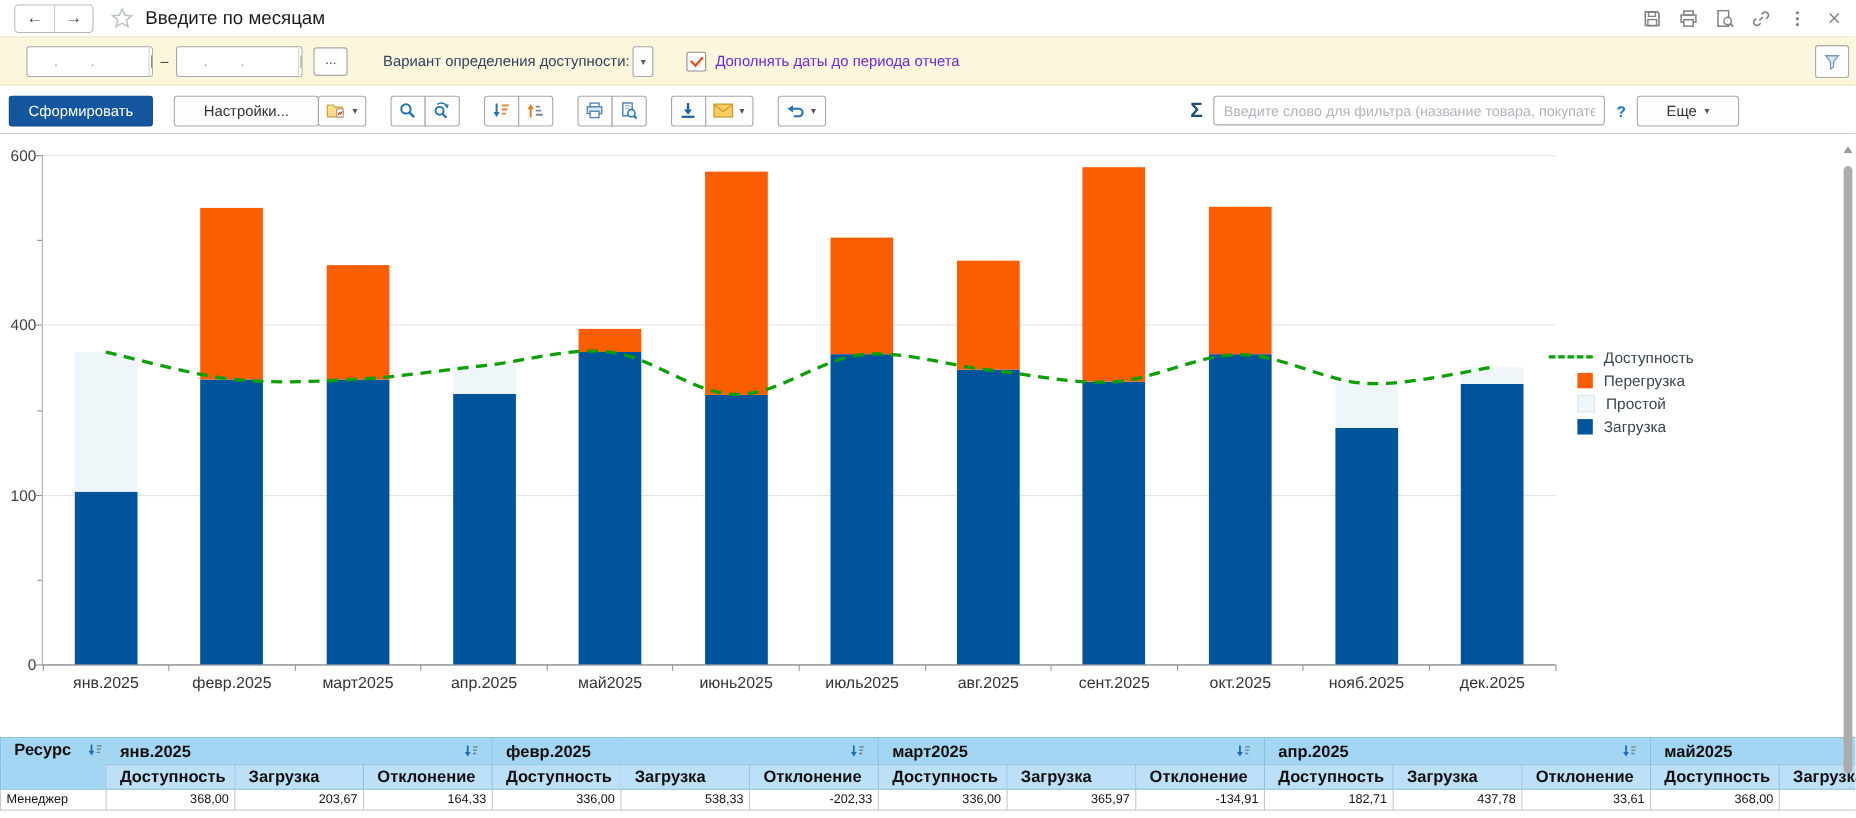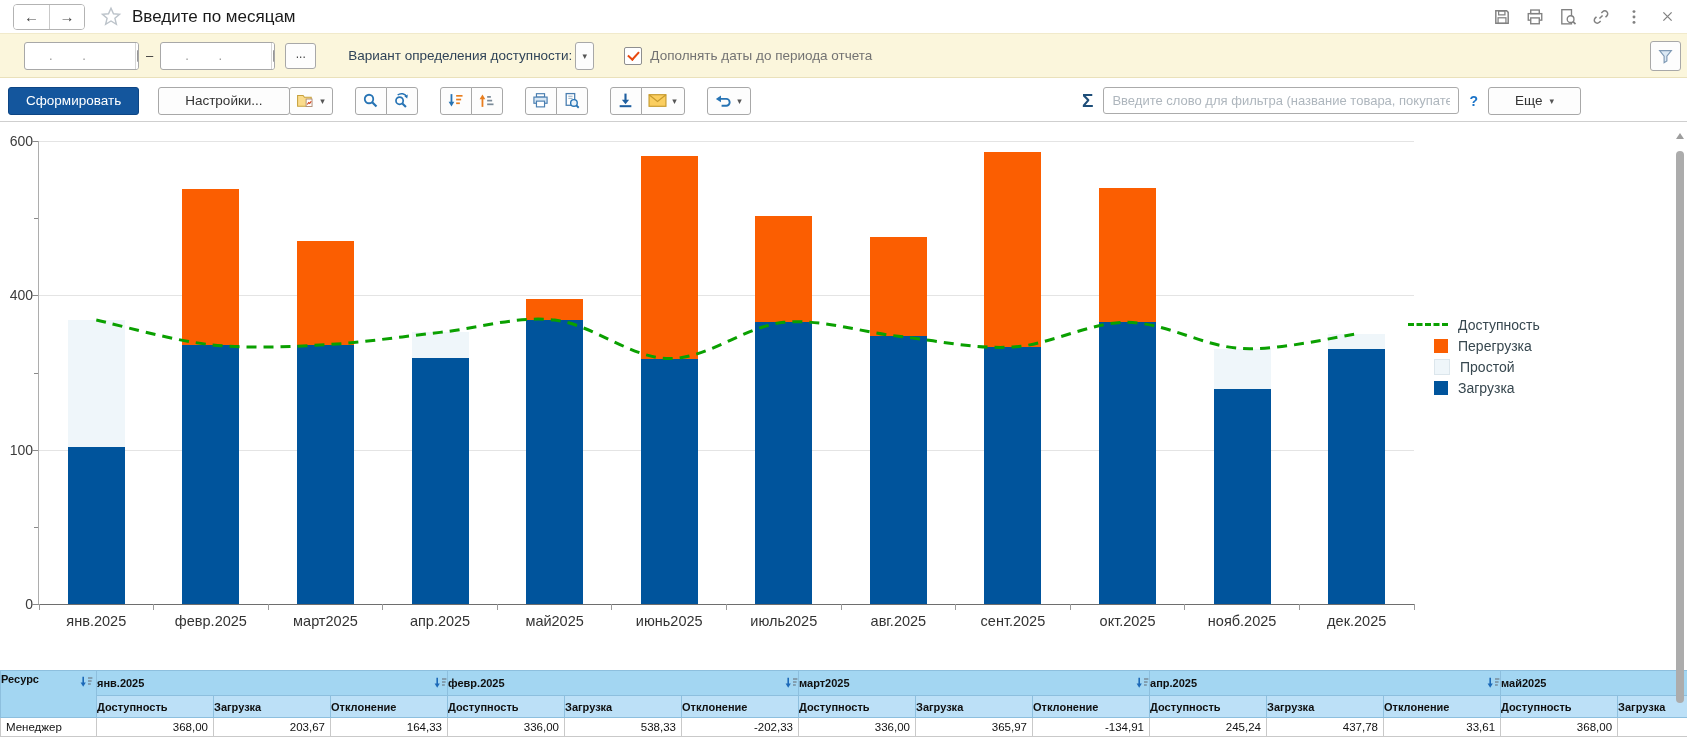--- a/index.html
+++ b/index.html
@@ -24,21 +24,21 @@
   .calbtn{width:24px;height:100%;display:flex;align-items:center;justify-content:center;border-left:1px solid #D6D6D6;background:#fff;}
   .dash{margin:0 7px;color:#333;font-size:13px;}
   .btn-small{width:31px;height:26px;margin-left:10px;border:1px solid #A8A8A8;border-radius:3px;background:#FDFDFD;font-size:12px;color:#444;display:flex;align-items:center;justify-content:center;padding-bottom:5px;}
   .flabel{margin-left:32px;font-size:13.5px;color:#2F4358;white-space:nowrap;}
   .selectbox{display:flex;margin-left:6px;width:385px;height:26px;border:1px solid #A8A8A8;border-radius:3px;background:#fff;align-items:center;}
   .selectval{flex:1;padding-left:7px;font-size:13.5px;color:#111;}
   .choicebtn{width:17px;height:26px;margin-left:3px;border:1px solid #A8A8A8;border-radius:3px;background:#FDFDFD;display:flex;align-items:center;justify-content:center;font-size:9px;color:#555;}
   .cbwrap{display:flex;align-items:center;margin-left:30px;}
   .checkbox{width:16px;height:16px;background:#fff;border:1px solid #8F8F8F;border-radius:2px;position:relative;}
   .checkbox .mark{position:absolute;left:3px;top:3px;width:9px;height:5px;border-left:2.6px solid #E8490F;border-bottom:2.6px solid #E8490F;transform:rotate(-48deg);}
-  .cbwrap span.lbl{margin-left:8px;font-size:13.5px;color:#737373;}
+  .cbwrap span.lbl{margin-left:8px;font-size:13.5px;color:#6d28d9;}
   .funnelbtn{margin-left:auto;width:31px;height:30px;border:1px solid #A8A8A8;border-radius:3px;background:#FDFDFD;display:flex;align-items:center;justify-content:center;}
 
   
   .toolbar{height:45px;display:flex;align-items:center;padding:0 0 0 8px;background:#fff;}
   .btn-primary{height:28px;padding:0 17px;background:#14569D;border:1px solid #0D4584;border-radius:3px;color:#fff;font-size:13.5px;font-family:"Liberation Sans",sans-serif;}
   .btn{height:28px;padding:0 26px;background:#FDFDFD;border:1px solid #A8A8A8;border-radius:3px;color:#333;font-size:13.5px;display:flex;align-items:center;font-family:"Liberation Sans",sans-serif;}
   .tb-groups{display:flex;align-items:center;}
   .btn-group{display:flex;margin-left:22px;}
   .btn-group.fused{margin-left:-1px;}
   .btn-group .btn{border-radius:0;}
@@ -68,21 +68,21 @@
   .lineSvg{position:absolute;left:0;top:0;overflow:visible;pointer-events:none;}
   .legend{position:absolute;left:1408px;top:192px;}
   .leg-item{display:flex;align-items:center;height:21px;}
   .leg-line{width:40px;border-top:3px dashed #0AA000;margin-right:10px;}
   .leg-sq{width:14px;height:14px;margin-right:10px;margin-left:26px;}
   .leg-txt{font-size:14px;color:#37474F;white-space:nowrap;}
 
   
   .table-region{position:absolute;left:0;top:670px;right:0;bottom:0;overflow:hidden;background:#fff;}
   table.rt{border-collapse:collapse;table-layout:fixed;width:1851px;}
-  .rt th{background:#A3D6F2;border:1px solid #8DBFDE;font-size:11px;font-weight:bold;color:#0f0f0f;padding:2px 0;text-align:left;height:20px;overflow:hidden;white-space:nowrap;}
+  .rt th{background:#A3D6F2;border:1px solid #8DBFDE;font-size:15px;font-weight:bold;color:#0f0f0f;padding:2px 12px;text-align:left;height:20px;overflow:hidden;white-space:nowrap;}
   .rt tr.sub th{background:#BCE0F7;height:17px;}
   .rt th.res{vertical-align:top;position:relative;}
   .rt th.res .res-txt{display:inline-block;width:46px;word-break:break-all;line-height:1.25;}
   .rt th .mh{display:flex;align-items:center;}
   .rt th .mh .nm{flex:1;overflow:hidden;}
   .rt td{background:#fff;border:1px solid #C9C9C9;font-size:11.5px;color:#111;padding:1px 5px;height:16px;white-space:nowrap;overflow:hidden;}
   .rt td.num{text-align:right;}
   .sorticon{display:inline-flex;flex:none;}
   .rt th.res .sorticon{position:absolute;right:3px;top:5px;}
 
@@ -552,21 +552,21 @@
             <td>Менеджер</td>
             <td class="num">368,00</td>
             <td class="num">203,67</td>
             <td class="num">164,33</td>
             <td class="num">336,00</td>
             <td class="num">538,33</td>
             <td class="num">-202,33</td>
             <td class="num">336,00</td>
             <td class="num">365,97</td>
             <td class="num">-134,91</td>
-            <td class="num">245,24</td>
+            <td class="num">182,71</td>
             <td class="num">437,78</td>
             <td class="num">33,61</td>
             <td class="num">368,00</td>
             <td class="num"></td>
           </tr>
         </tbody>
       </table>
   </div>
 
   <div class="vscroll">

